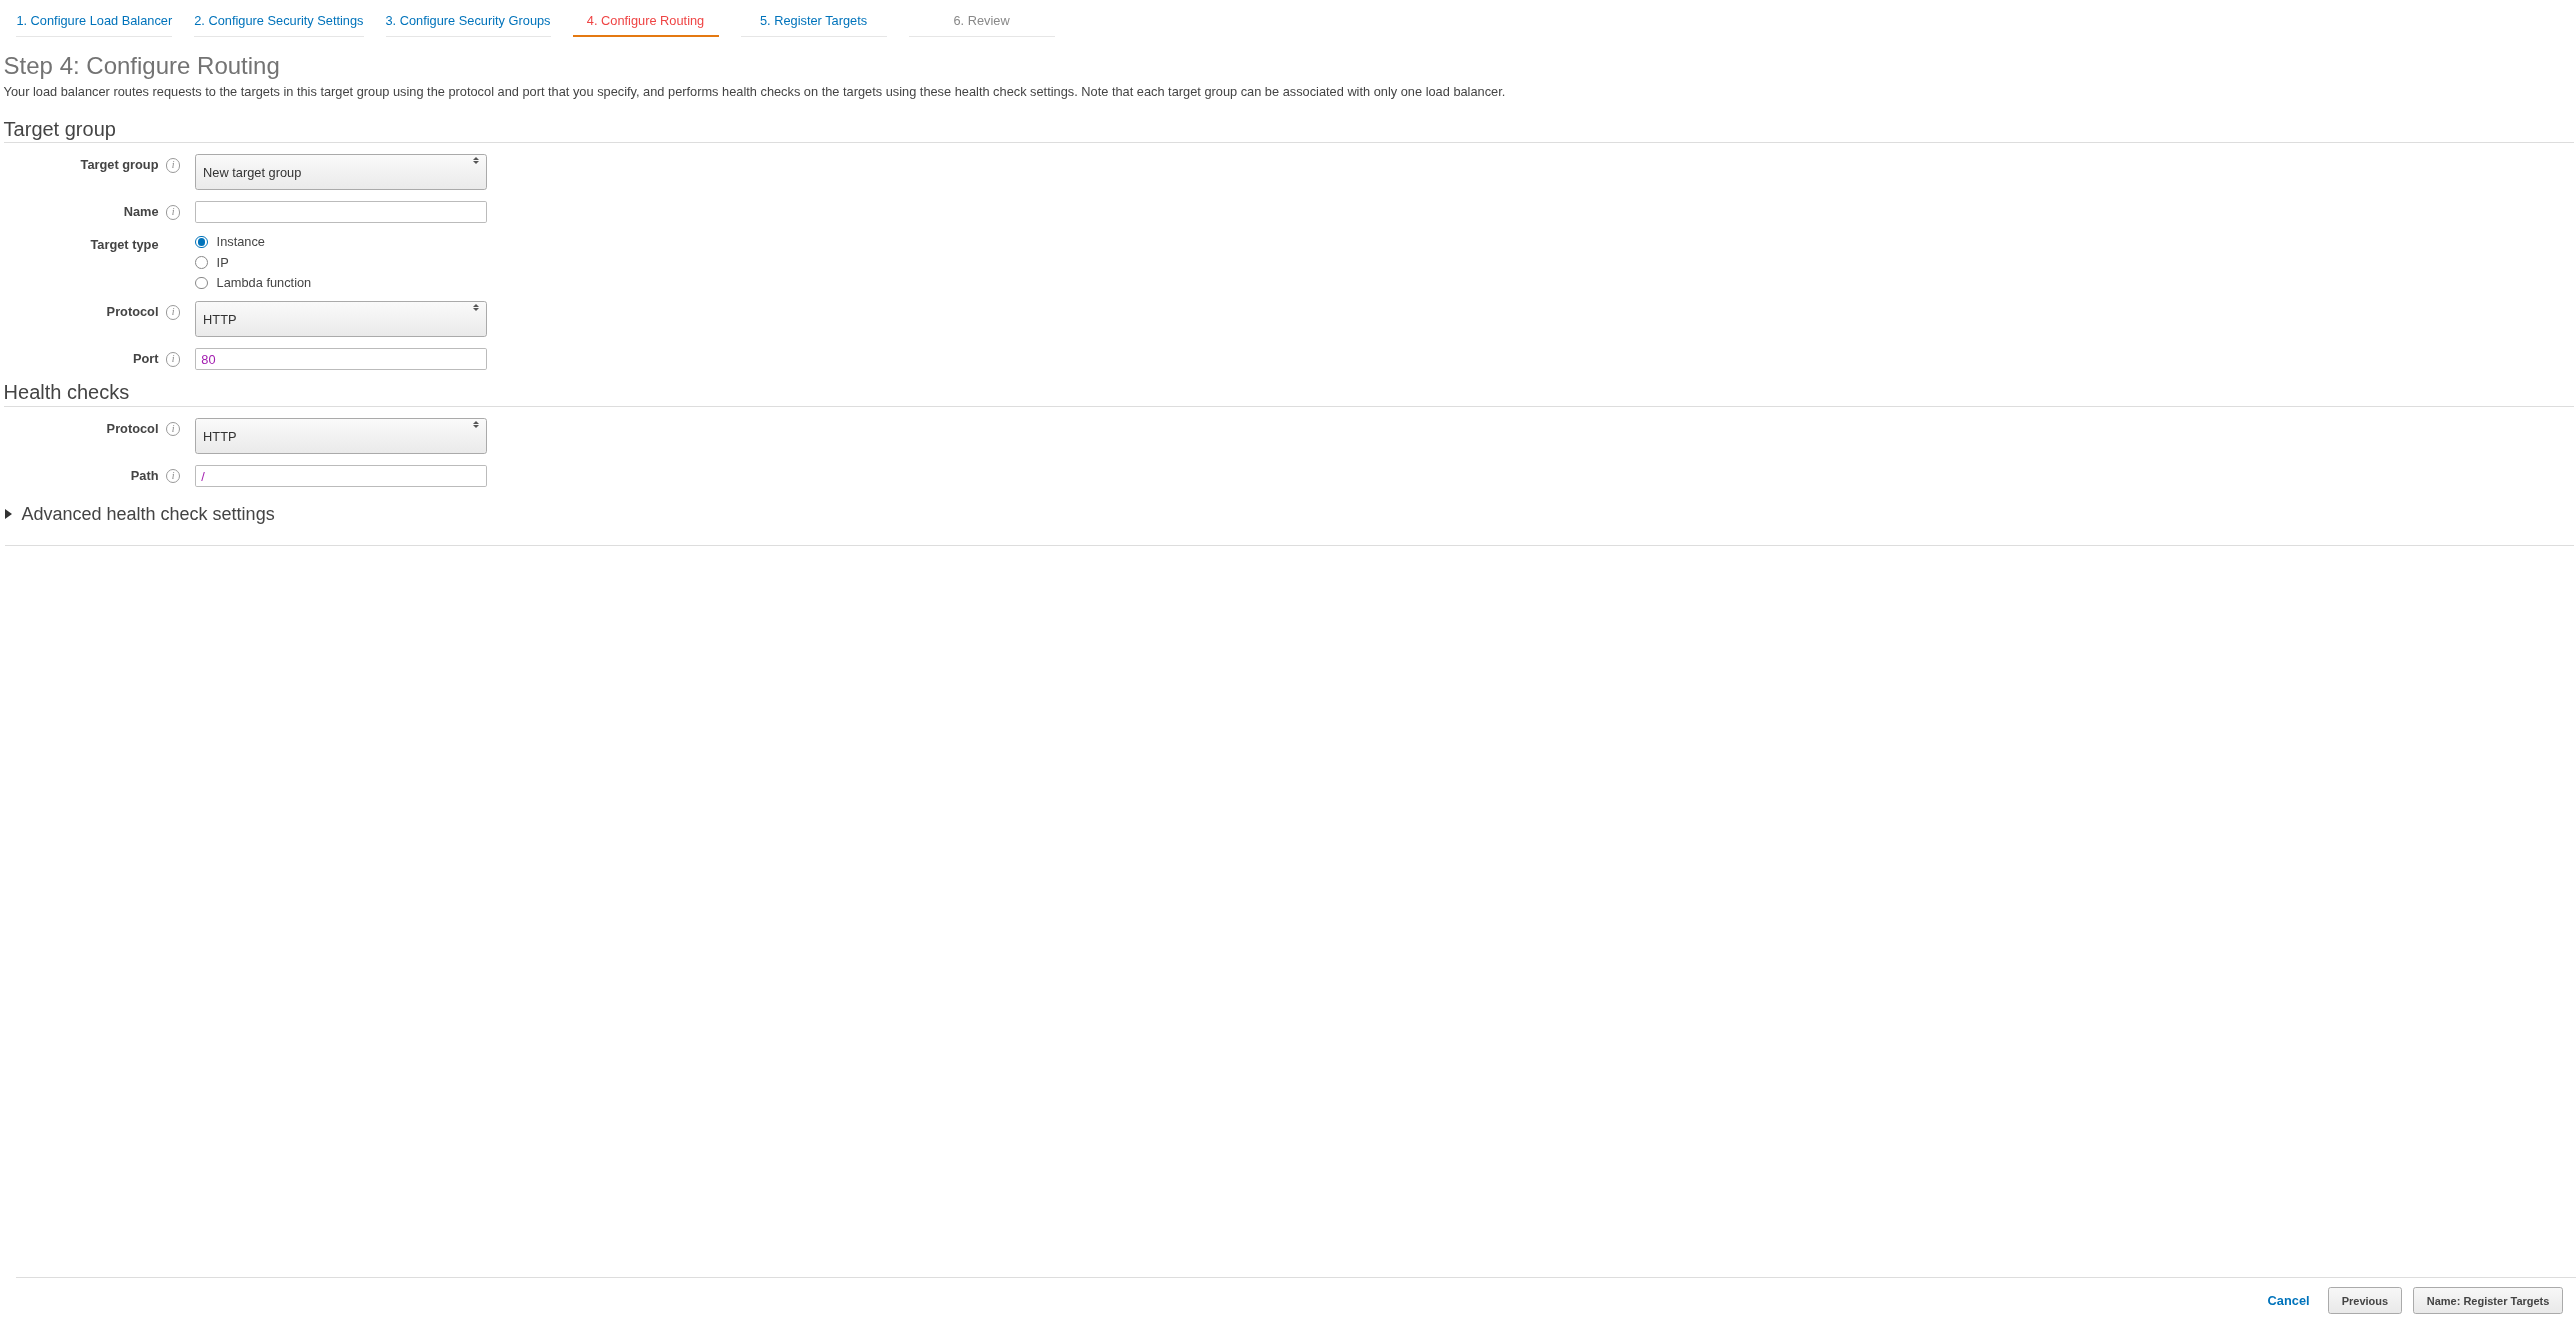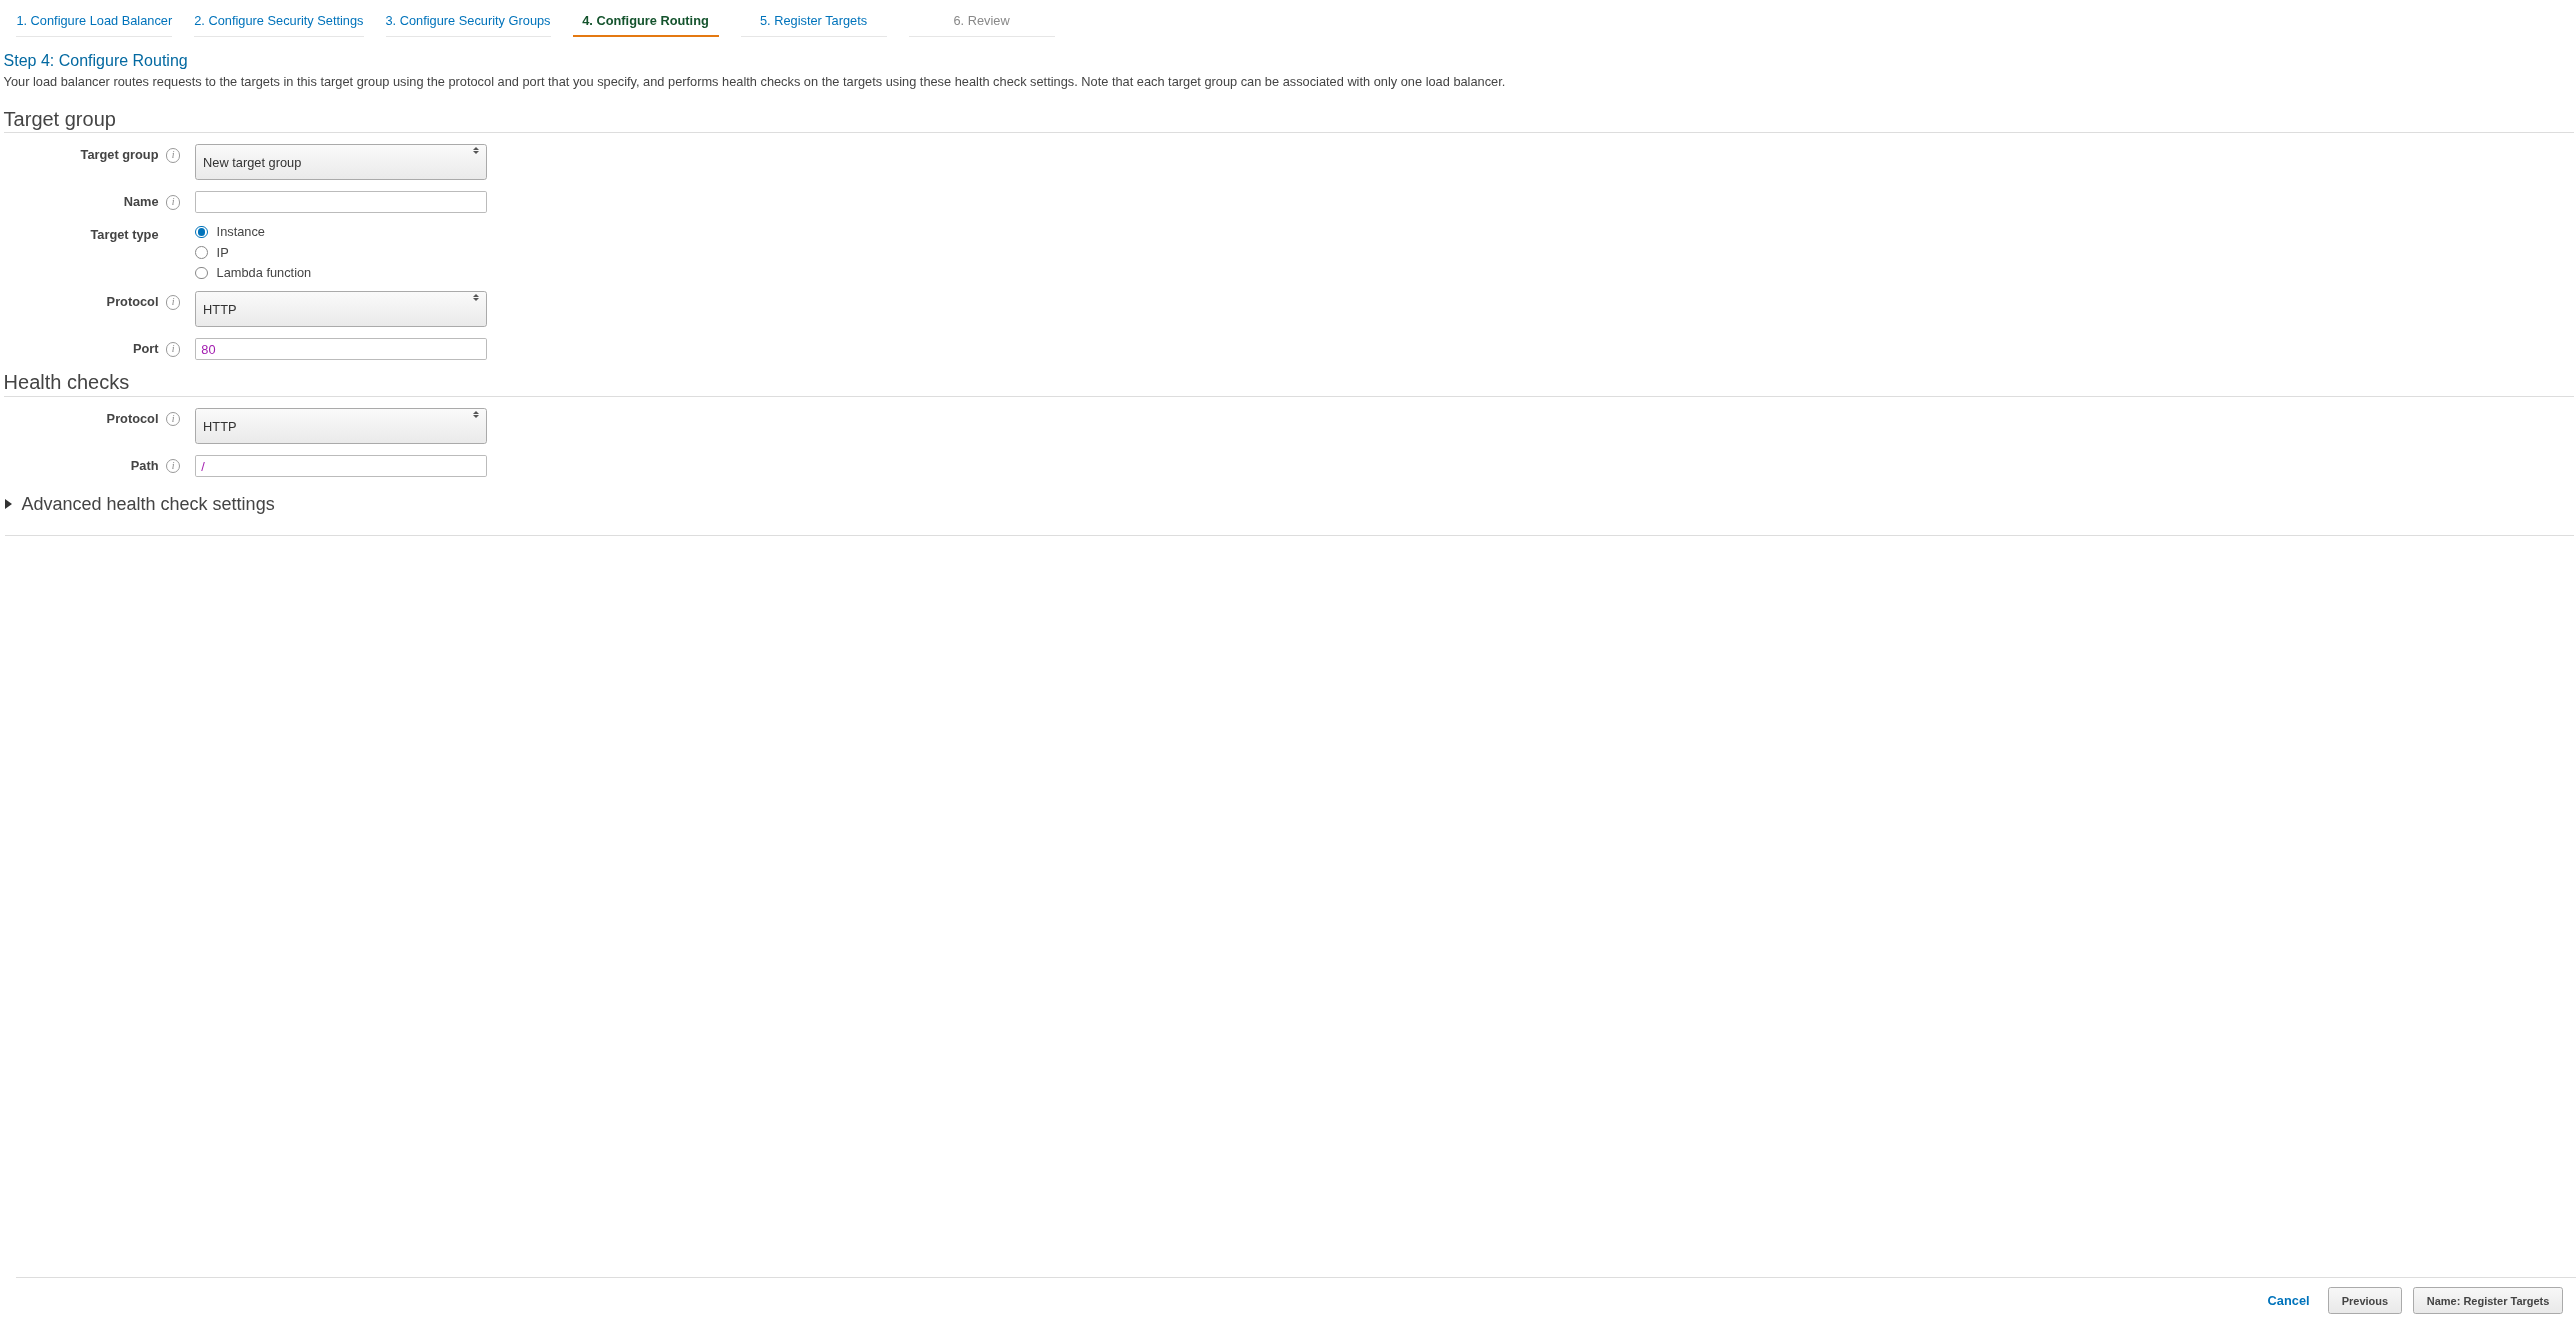--- a/index.html
+++ b/index.html
@@ -22,33 +22,33 @@
   .wizard-tab {
     padding: 5.5px 0 7.3px 0;
     border-bottom: 1.8px solid #e6e6e6;
     color: #0073bb;
     cursor: pointer;
     font-size: 12.8px;
     min-width: 146px;
     text-align: center;
   }
   .wizard-tab.current {
-    color: #14532d;
-    font-weight: 700;
+    color: #ef4444;
+    font-weight: 400;
     border-bottom: 2.7px solid #e47911;
   }
   .wizard-tab.disabled {
     color: #888;
     cursor: default;
   }
 
   h1.page-title {
-    font-size: 16px;
+    font-size: 24px;
     font-weight: 400;
-    color: #0369a1;
+    color: #737373;
     margin: 14.6px 0 3.7px 1.8px;
   }
   p.page-desc {
     margin: 1.8px 1.8px 16.4px 1.8px;
     color: #444;
     line-height: 1.4;
   }
 
   h2.section-title {
     font-size: 20px;

